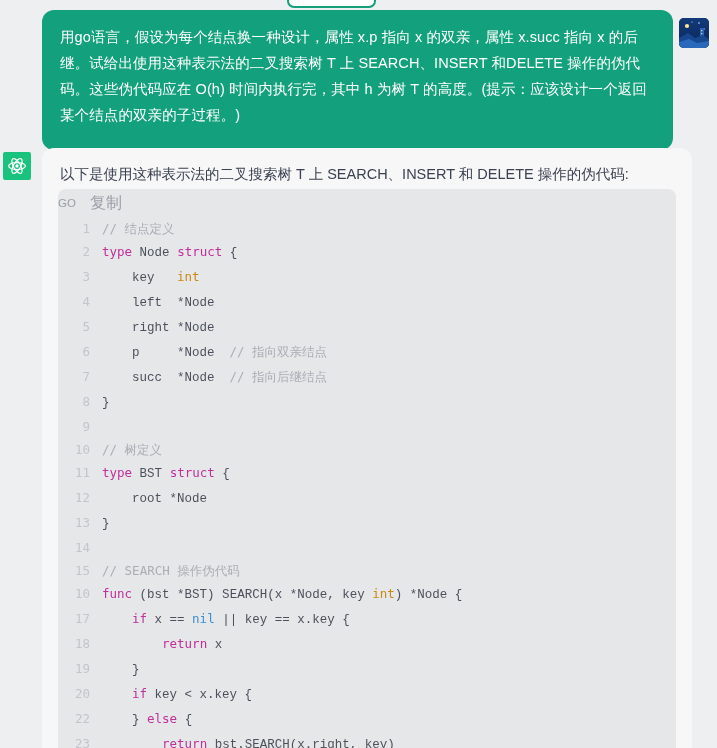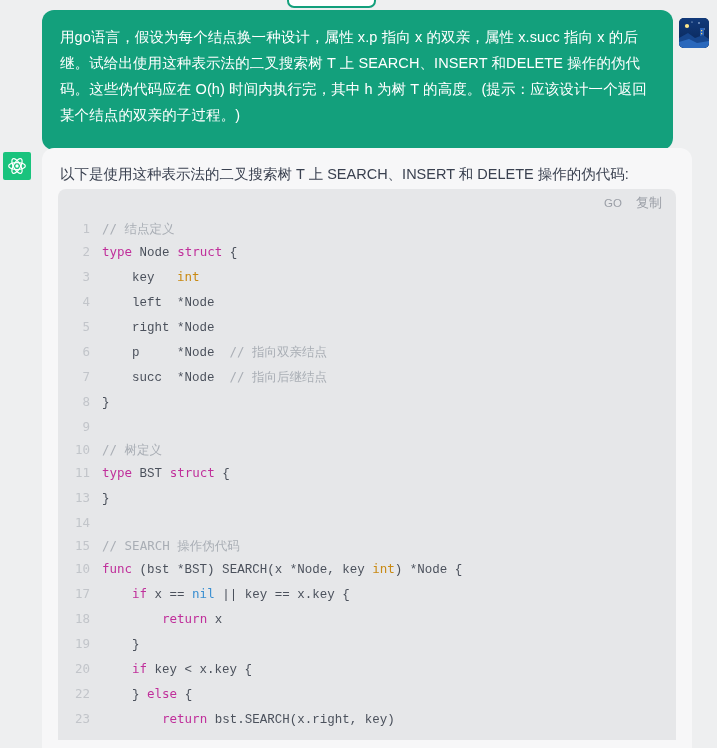--- a/index.html
+++ b/index.html
@@ -81,27 +81,27 @@
     position: relative;
     background: #e6e7e9;
     border-radius: 8px 8px 0 0;
     padding: 0 0 0 0;
     overflow: hidden;
   }
   .code-header {
     height: 28px;
     display: flex;
     align-items: center;
-    justify-content: flex-end;
+    justify-content: flex-start;
     gap: 14px;
     padding: 0 14px 0 0;
     font-size: 11.5px;
     color: #9a9ea6;
   }
-  .code-header .copy-btn { cursor: pointer; font-size: 13px; }
+  .code-header .copy-btn { cursor: pointer; font-size: 16px; }
   .code-body {
     font-family: "DejaVu Sans Mono", "Liberation Mono", monospace;
     font-size: 12.5px;
     line-height: 23px;
     padding: 0 0 8px 0;
   }
   .code-line { display: flex; white-space: pre; }
   .ln {
     width: 44px;
     flex: 0 0 44px;
@@ -178,20 +178,21 @@
             <div class="code-line"><span class="ln">2</span><span class="lc"><span class="t-kw">type</span><span class="t-pln"> Node </span><span class="t-kw">struct</span><span class="t-pln"> {</span></span></div>
             <div class="code-line"><span class="ln">3</span><span class="lc"><span class="t-pln">    key   </span><span class="t-typ">int</span></span></div>
             <div class="code-line"><span class="ln">4</span><span class="lc"><span class="t-pln">    left  *Node</span></span></div>
             <div class="code-line"><span class="ln">5</span><span class="lc"><span class="t-pln">    right *Node</span></span></div>
             <div class="code-line"><span class="ln">6</span><span class="lc"><span class="t-pln">    p     *Node  </span><span class="t-com">// 指向双亲结点</span></span></div>
             <div class="code-line"><span class="ln">7</span><span class="lc"><span class="t-pln">    succ  *Node  </span><span class="t-com">// 指向后继结点</span></span></div>
             <div class="code-line"><span class="ln">8</span><span class="lc"><span class="t-pln">}</span></span></div>
             <div class="code-line"><span class="ln">9</span><span class="lc">&nbsp;</span></div>
             <div class="code-line"><span class="ln">10</span><span class="lc"><span class="t-com">// 树定义</span></span></div>
             <div class="code-line"><span class="ln">11</span><span class="lc"><span class="t-kw">type</span><span class="t-pln"> BST </span><span class="t-kw">struct</span><span class="t-pln"> {</span></span></div>
+            <div class="code-line"><span class="ln">12</span><span class="lc"><span class="t-pln">    root *Node</span></span></div>
             <div class="code-line"><span class="ln">13</span><span class="lc"><span class="t-pln">}</span></span></div>
             <div class="code-line"><span class="ln">14</span><span class="lc">&nbsp;</span></div>
             <div class="code-line"><span class="ln">15</span><span class="lc"><span class="t-com">// SEARCH 操作伪代码</span></span></div>
             <div class="code-line"><span class="ln">10</span><span class="lc"><span class="t-kw">func</span><span class="t-pln"> (bst *BST) SEARCH(x *Node, key </span><span class="t-typ">int</span><span class="t-pln">) *Node {</span></span></div>
             <div class="code-line"><span class="ln">17</span><span class="lc"><span class="t-pln">    </span><span class="t-kw">if</span><span class="t-pln"> x == </span><span class="t-nil">nil</span><span class="t-pln"> || key == x.key {</span></span></div>
             <div class="code-line"><span class="ln">18</span><span class="lc"><span class="t-pln">        </span><span class="t-kw">return</span><span class="t-pln"> x</span></span></div>
             <div class="code-line"><span class="ln">19</span><span class="lc"><span class="t-pln">    }</span></span></div>
             <div class="code-line"><span class="ln">20</span><span class="lc"><span class="t-pln">    </span><span class="t-kw">if</span><span class="t-pln"> key &lt; x.key {</span></span></div>
             <div class="code-line"><span class="ln">22</span><span class="lc"><span class="t-pln">    } </span><span class="t-kw">else</span><span class="t-pln"> {</span></span></div>
             <div class="code-line"><span class="ln">23</span><span class="lc"><span class="t-pln">        </span><span class="t-kw">return</span><span class="t-pln"> bst.SEARCH(x.right, key)</span></span></div>

